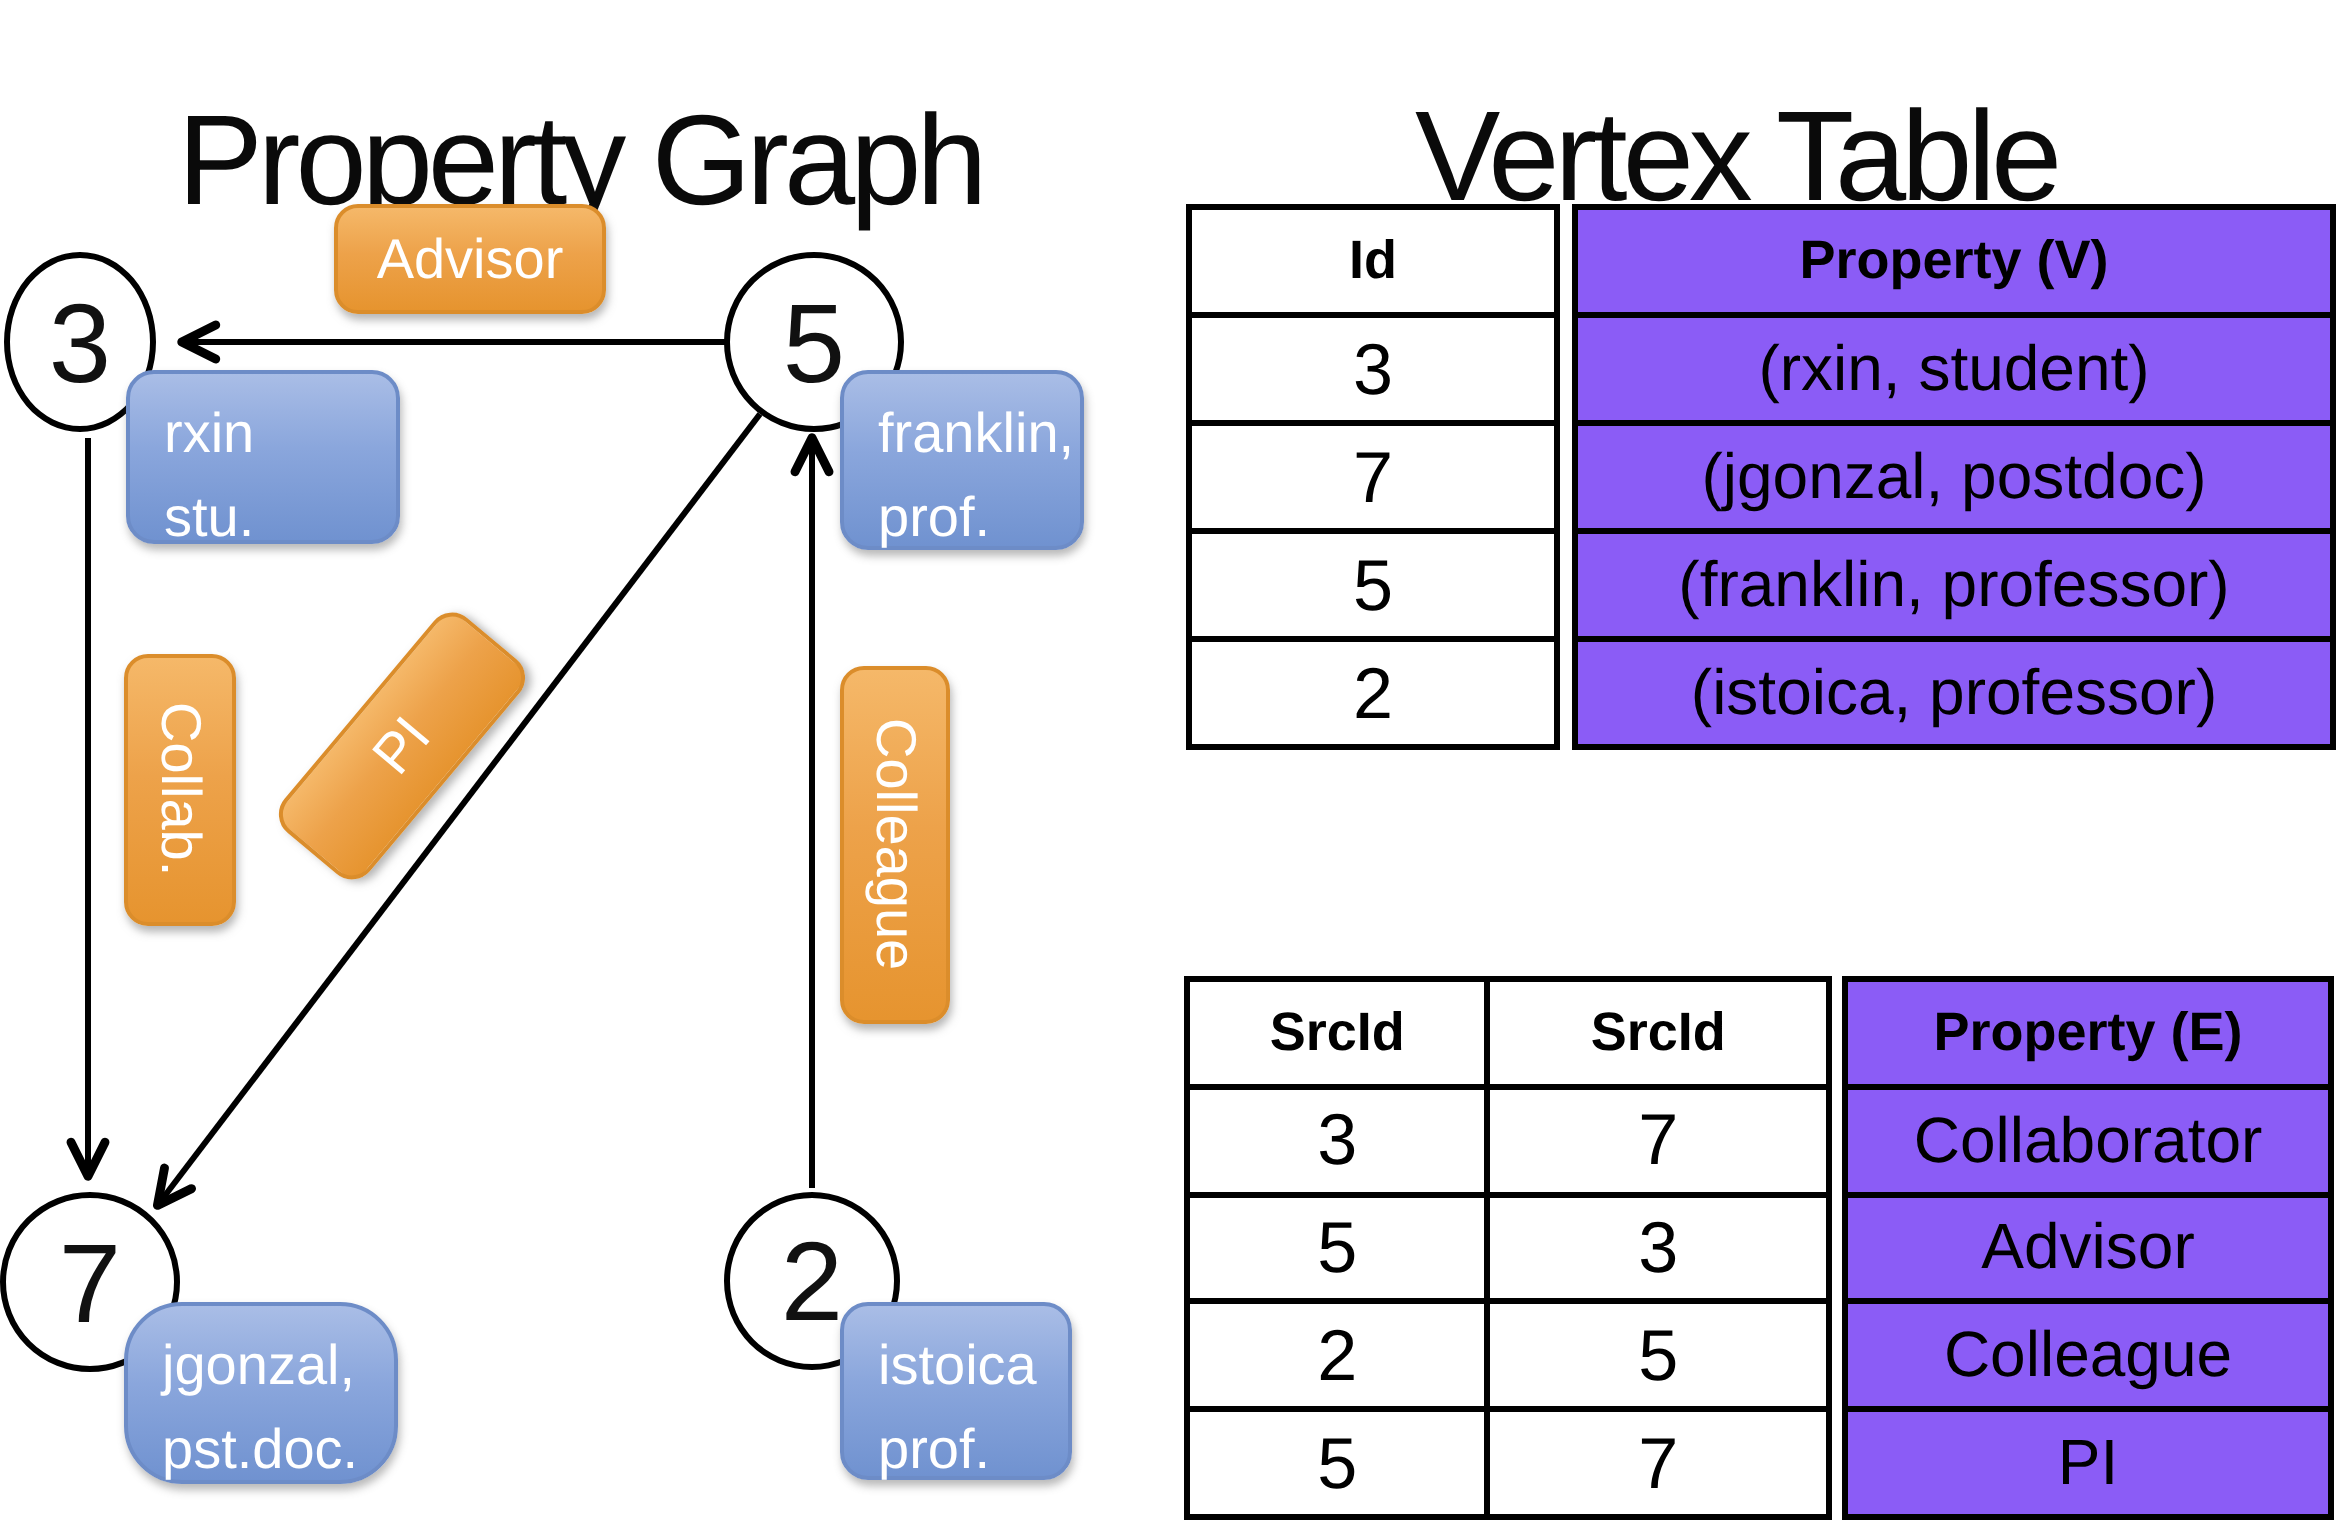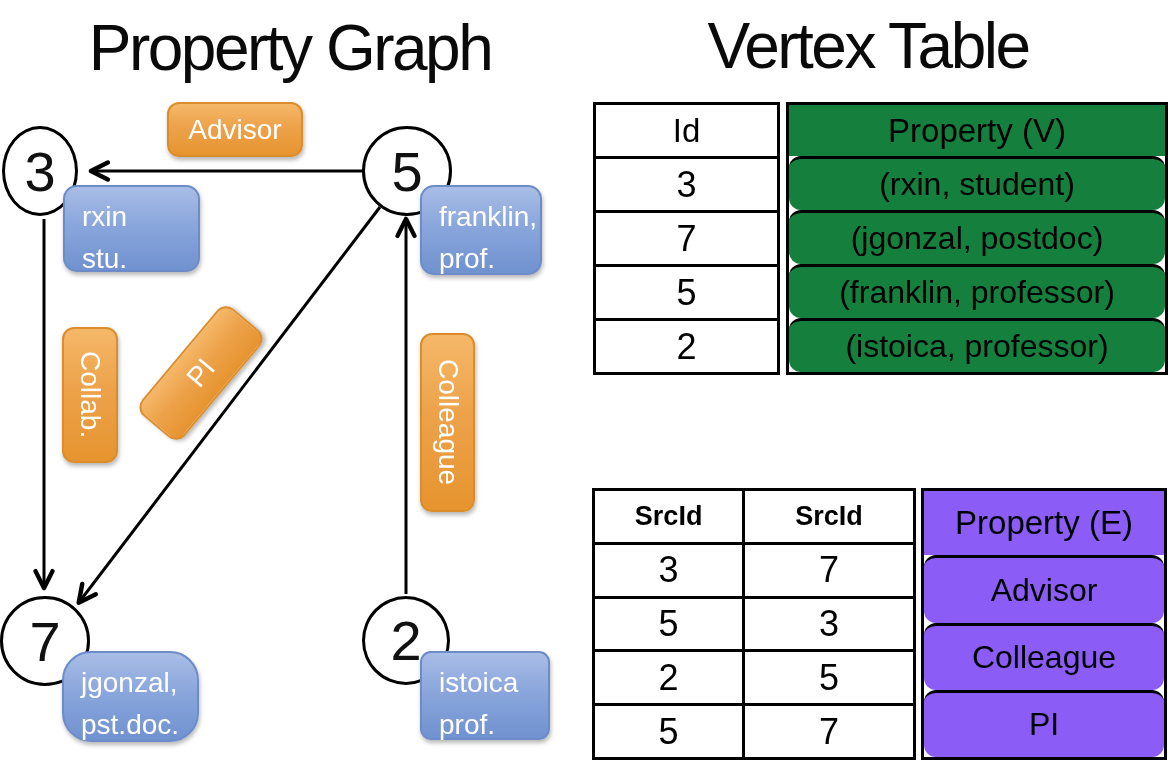--- a/index.html
+++ b/index.html
@@ -2,21 +2,21 @@
 <html><head>
 <meta charset="utf-8">
 <style>
   html,body{margin:0;padding:0;background:#fff;}
   #slide{
     position:relative;width:1170px;height:760px;background:#ffffff;overflow:hidden;
     font-family:"Liberation Sans","DejaVu Sans",sans-serif;color:#000;
   }
   .title{
     position:absolute;text-align:center;font-size:64px;font-weight:300;
-    letter-spacing:-2.5px;color:#0a0a0a;line-height:1;white-space:nowrap;
+    letter-spacing:-2.5px;color:#0a0a0a;line-height:1;white-space:nowrap;margin-top:32px;
   }
   
   .node{
     position:absolute;border:3px solid #000;border-radius:50%;background:#fff;
     display:flex;align-items:center;justify-content:center;box-sizing:border-box;z-index:2;
   }
   .node span{font-size:56px;font-weight:300;color:#111;}
   
   .vbox{
     position:absolute;border-radius:14px;box-sizing:border-box;z-index:3;
@@ -38,24 +38,24 @@
   .tcol{
     position:absolute;display:flex;flex-direction:column;box-sizing:border-box;
     border:3px solid #000;background:#fff;
   }
   .tcol .cell{
     flex:1;display:flex;align-items:center;justify-content:center;
     border-top:3px solid #000;box-sizing:border-box;
     font-size:36px;font-weight:300;white-space:nowrap;
   }
   .tcol .cell:first-child{border-top:none;}
-  .tcol .cell.hdr{font-size:33px;font-weight:normal;}
-  .fill-v .cell{background:#15803d;}
+  .tcol .cell.hdr{font-size:27px;font-weight:bold;}
+  .fill-v .cell{background:#8b5cf6;}
   .fill-e .cell{background:#8b5cf6;}
-  .tcol .cell.prop{font-size:32px;border-radius:12px;}
+  .tcol .cell.prop{font-size:32px;}
   .duo{display:flex;flex:1;border-top:3px solid #000;}
   .duo:first-child{border-top:none;}
   .duo .cell2{
     display:flex;align-items:center;justify-content:center;box-sizing:border-box;
     font-size:36px;font-weight:300;
   }
   .duo .cell2.hdr{font-size:27px;font-weight:bold;}
   .duo .c-src{width:46.3%;}
   .duo .c-dst{width:53.7%;border-left:3px solid #000;}
 </style>
@@ -97,21 +97,21 @@
     <div>stu.</div>
   </div>
   <div class="vbox" style="left:420px;top:185px;width:122px;height:90px;">
     <div>franklin,</div>
     <div>prof.</div>
   </div>
   <div class="vbox" style="left:62px;top:651px;width:137px;height:91px;border-radius:29px;">
     <div>jgonzal,</div>
     <div>pst.doc.</div>
   </div>
-  <div class="vbox" style="left:420px;top:651px;width:130px;height:89px;border-radius:11px;">
+  <div class="vbox" style="left:420px;top:651px;width:116px;height:89px;">
     <div>istoica</div>
     <div>prof.</div>
   </div>
 
   <div class="ebox" style="left:167px;top:102px;width:136px;height:55px;">Advisor</div>
   <div class="ebox vert" style="left:62px;top:327px;width:56px;height:136px;">Collab.</div>
   <div class="ebox" style="left:131px;top:345px;width:140px;height:56px;transform:rotate(-50deg);">PI</div>
   <div class="ebox vert" style="left:420px;top:333px;width:55px;height:179px;">Colleague</div>
 
   <div class="tcol" style="left:593px;top:102px;width:187px;height:273px;">
@@ -146,18 +146,19 @@
       <div class="cell2 c-src">2</div>
       <div class="cell2 c-dst">5</div>
     </div>
     <div class="duo">
       <div class="cell2 c-src">5</div>
       <div class="cell2 c-dst">7</div>
     </div>
   </div>
   <div class="tcol fill-e" style="left:921px;top:488px;width:246px;height:272px;">
     <div class="cell hdr">Property (E)</div>
+    <div class="cell prop">Collaborator</div>
     <div class="cell prop">Advisor</div>
     <div class="cell prop">Colleague</div>
     <div class="cell prop">PI</div>
   </div>
 
 </div>
 
 </body></html>

